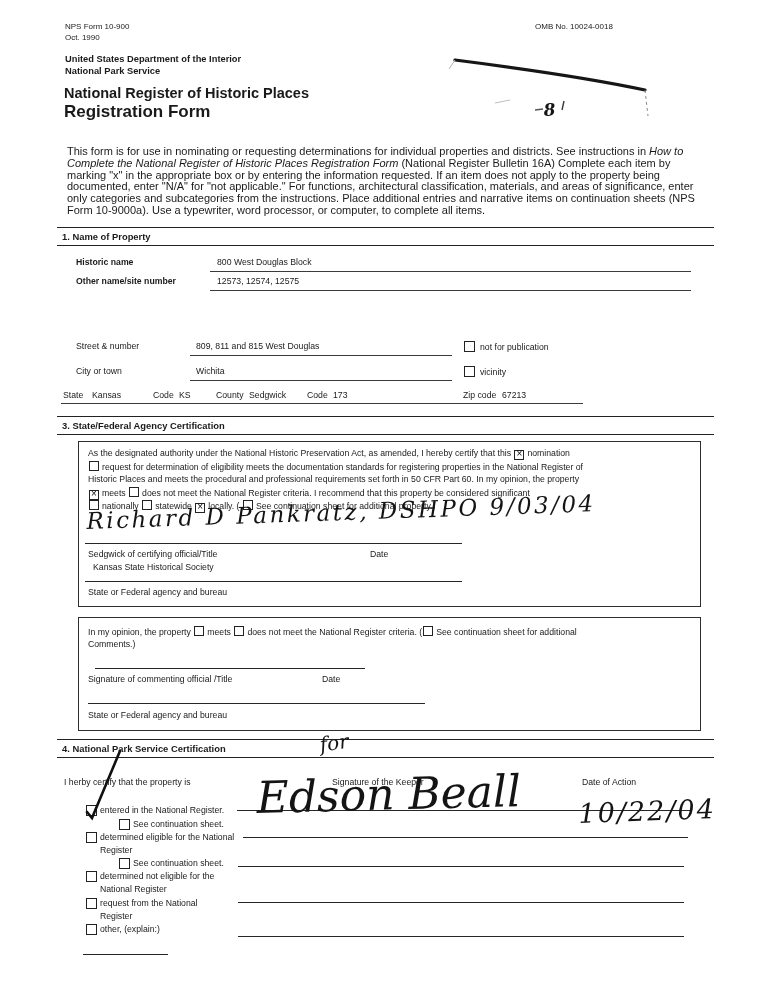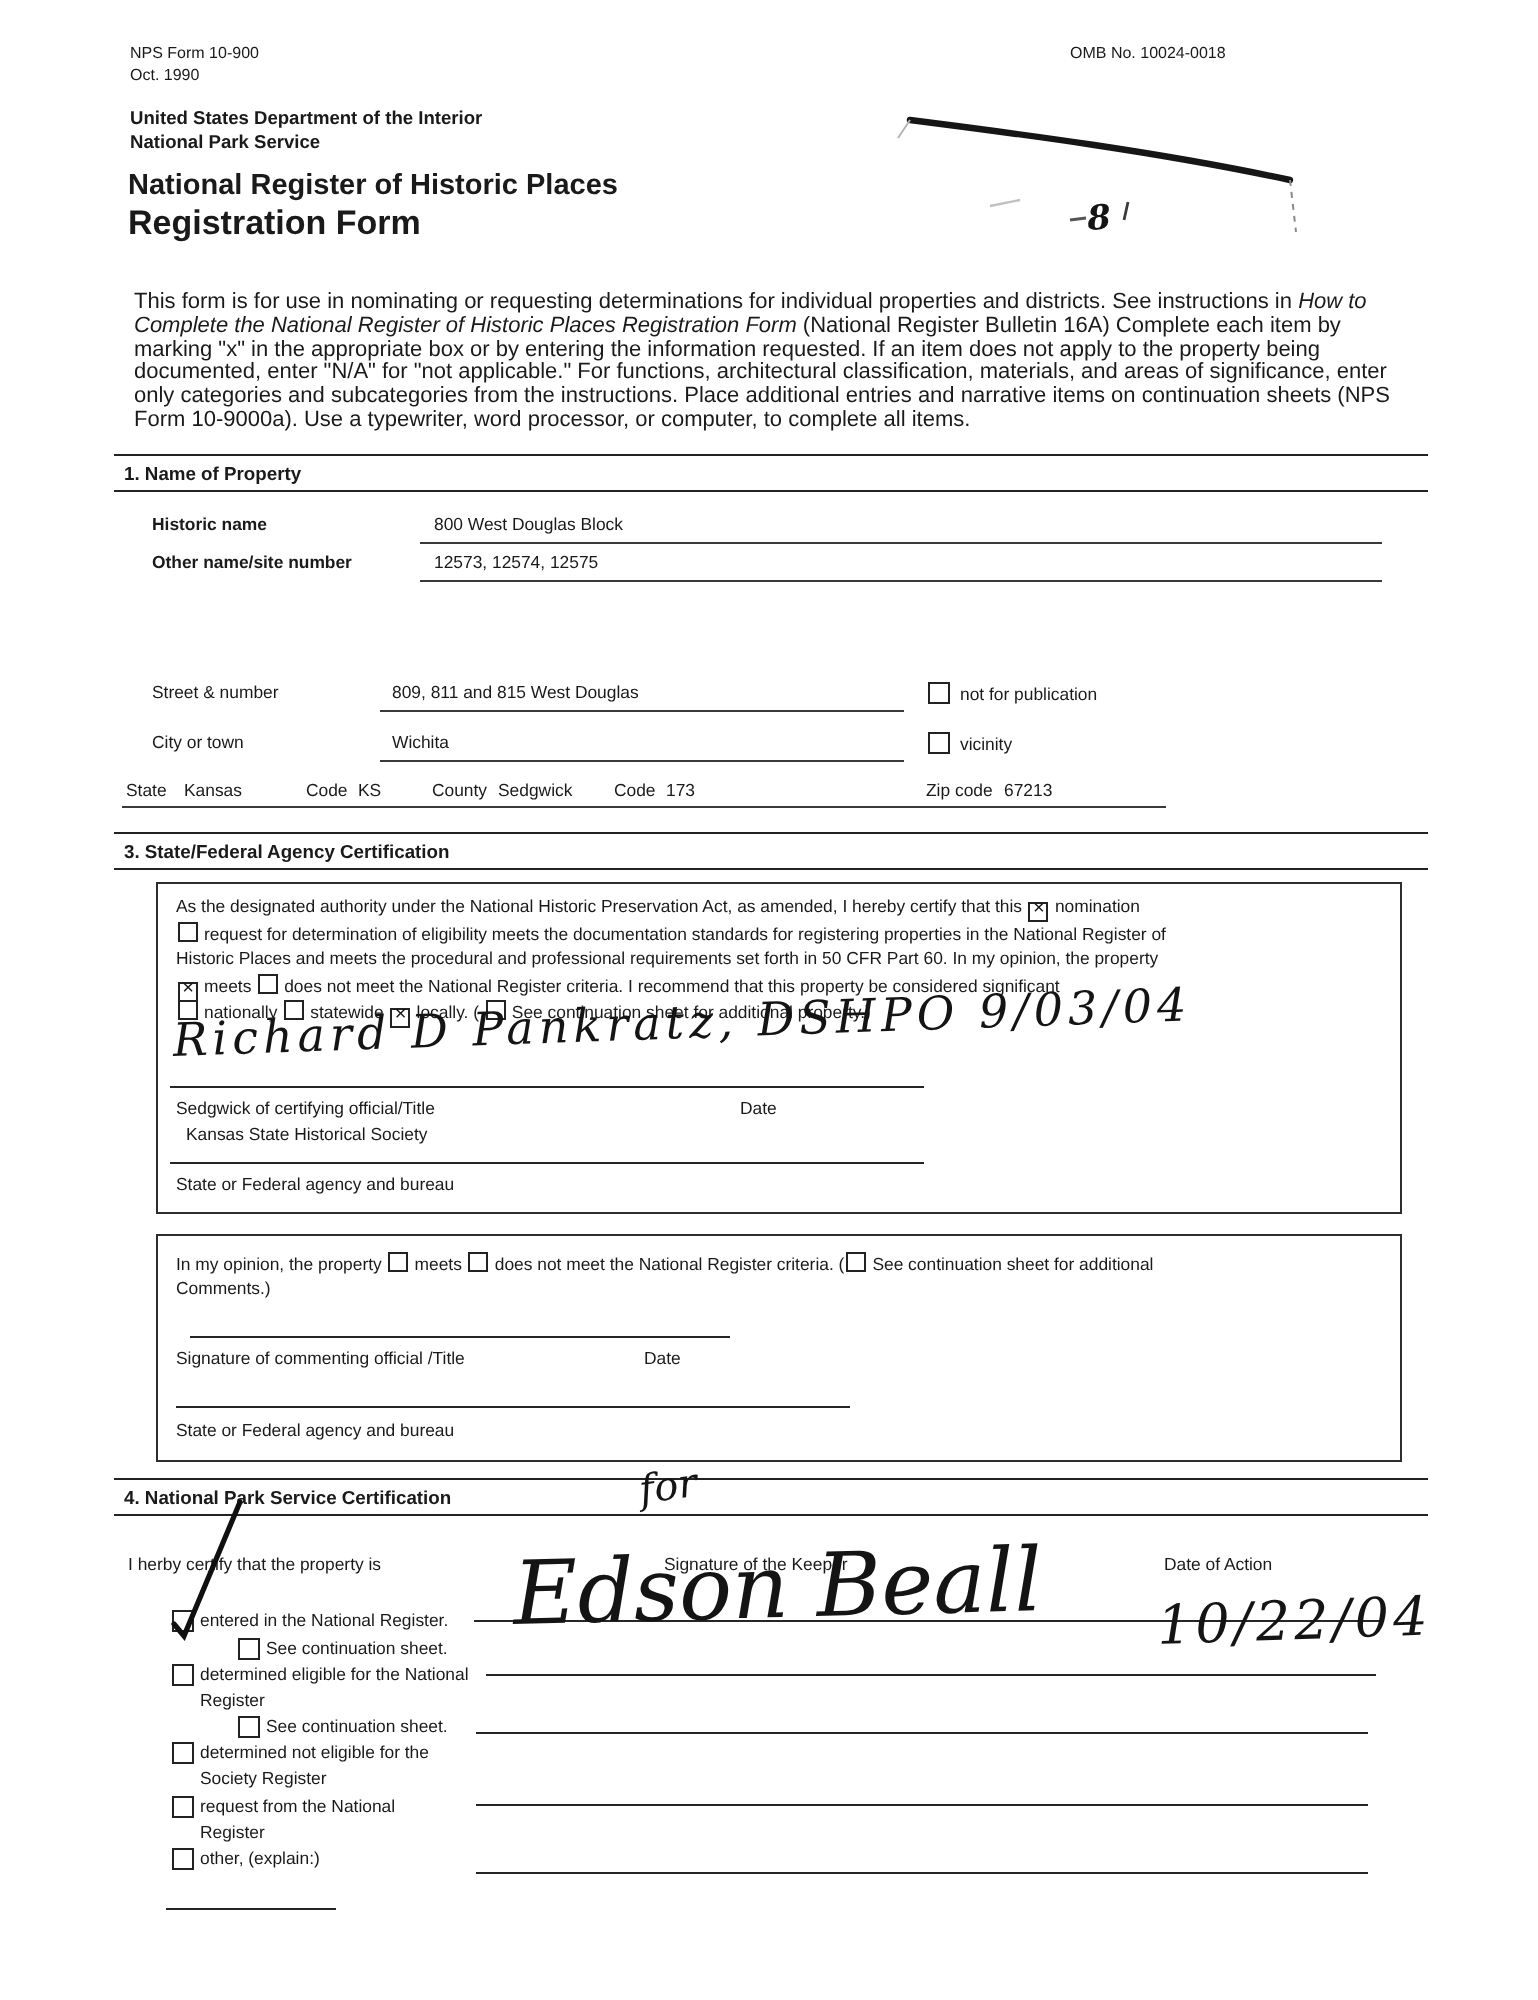--- a/index.html
+++ b/index.html
@@ -127,21 +127,21 @@
   <div class="t" style="left:100px;top:805px">entered in the National Register.</div>
   <span class="cb" style="left:119px;top:819px"></span>
   <div class="t" style="left:133px;top:819px">See continuation sheet.</div>
   <span class="cb" style="left:86px;top:832px"></span>
   <div class="t" style="left:100px;top:832px">determined eligible for the National</div>
   <div class="t" style="left:100px;top:845px">Register</div>
   <span class="cb" style="left:119px;top:858px"></span>
   <div class="t" style="left:133px;top:858px">See continuation sheet.</div>
   <span class="cb" style="left:86px;top:871px"></span>
   <div class="t" style="left:100px;top:871px">determined not eligible for the</div>
-  <div class="t" style="left:100px;top:884px">Society Register</div>
+  <div class="t" style="left:100px;top:884px">National Register</div>
   <span class="cb" style="left:86px;top:898px"></span>
   <div class="t" style="left:100px;top:898px">request from the National</div>
   <div class="t" style="left:100px;top:911px">Register</div>
   <span class="cb" style="left:86px;top:924px"></span>
   <div class="t" style="left:100px;top:924px">other, (explain:)</div>
 
   <div class="hr2" style="left:237px;top:810px;width:455px"></div>
   <div class="hr2" style="left:243px;top:837px;width:445px"></div>
   <div class="hr2" style="left:238px;top:866px;width:446px"></div>
   <div class="hr2" style="left:238px;top:902px;width:446px"></div>

